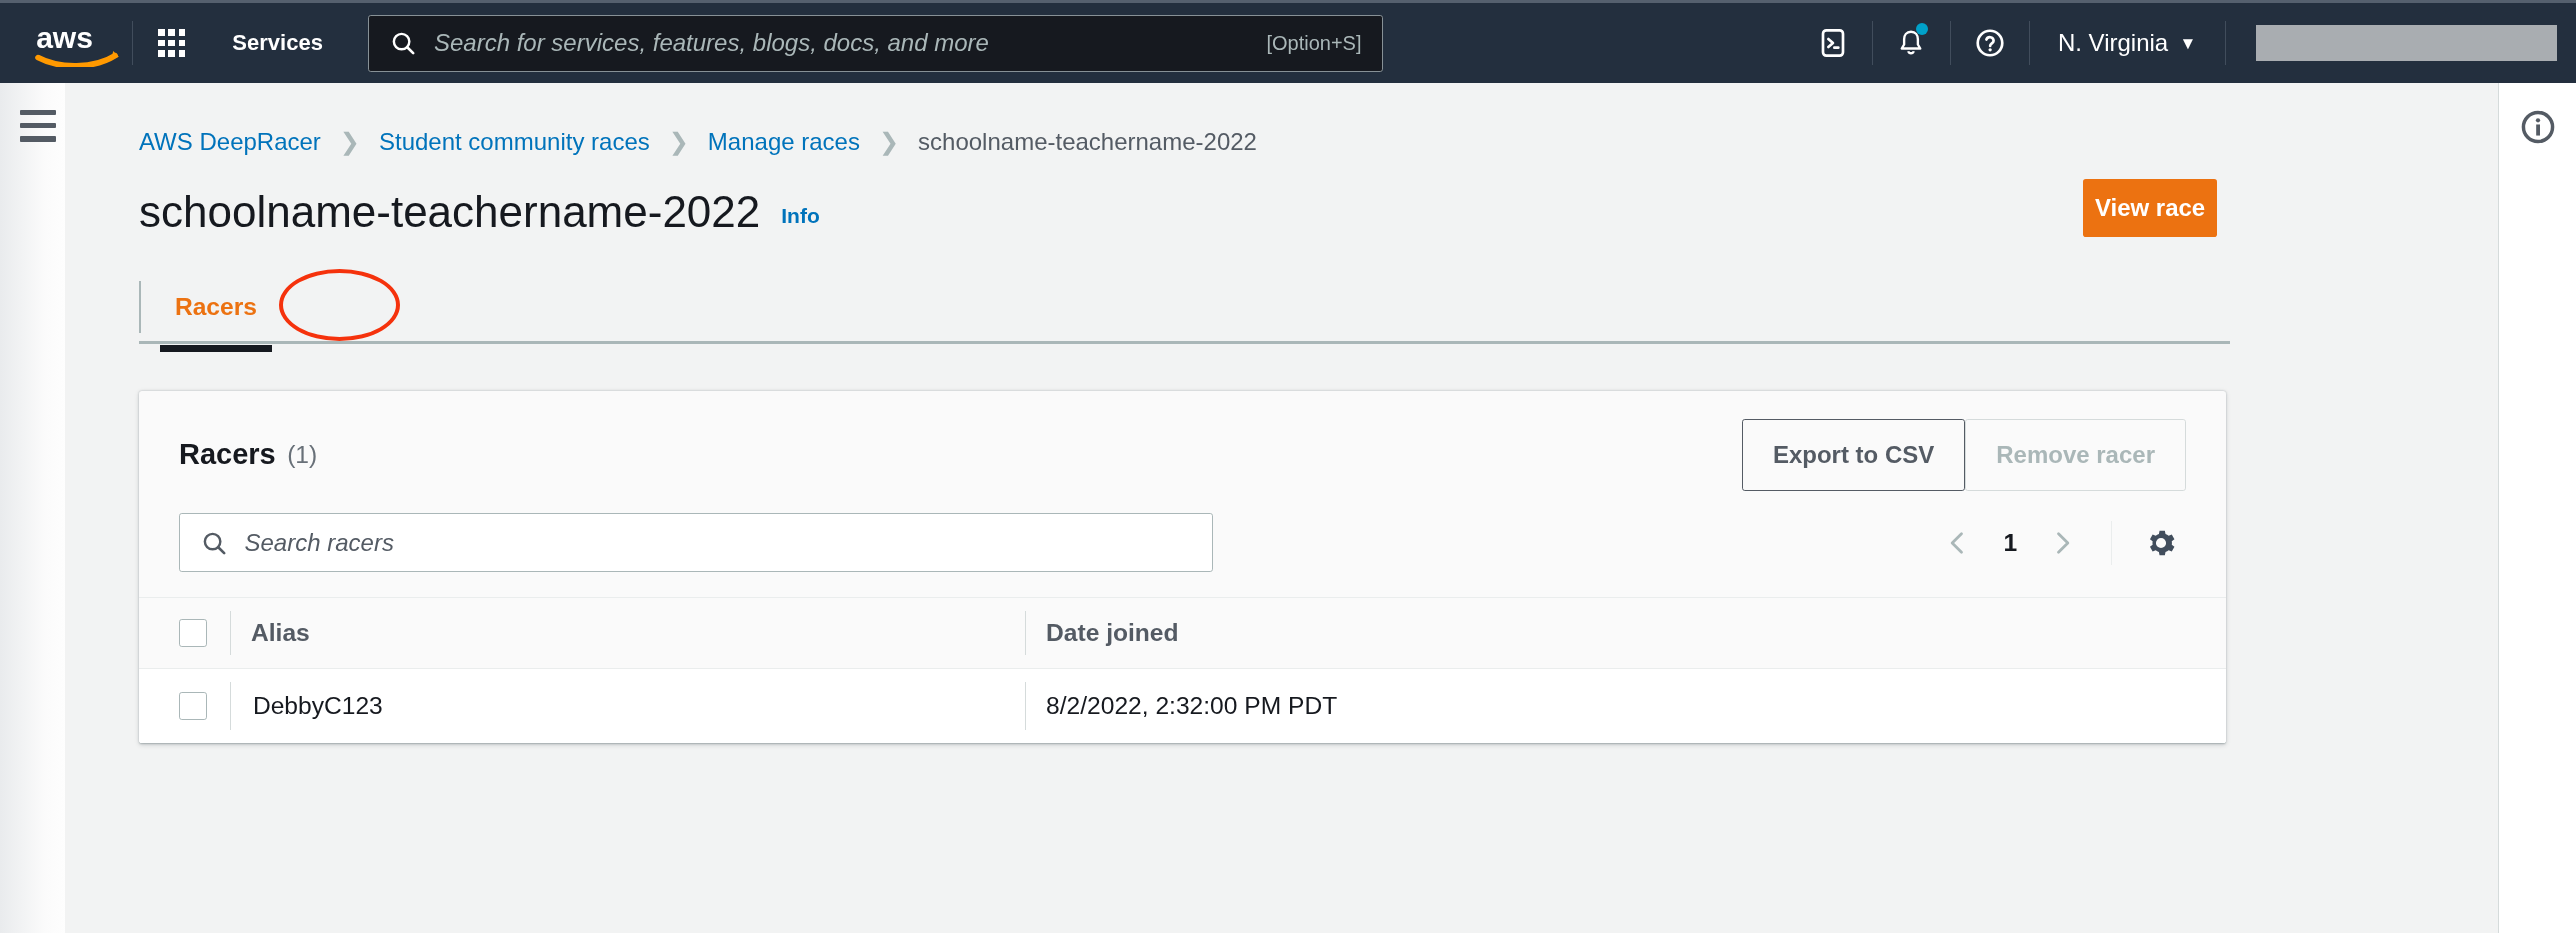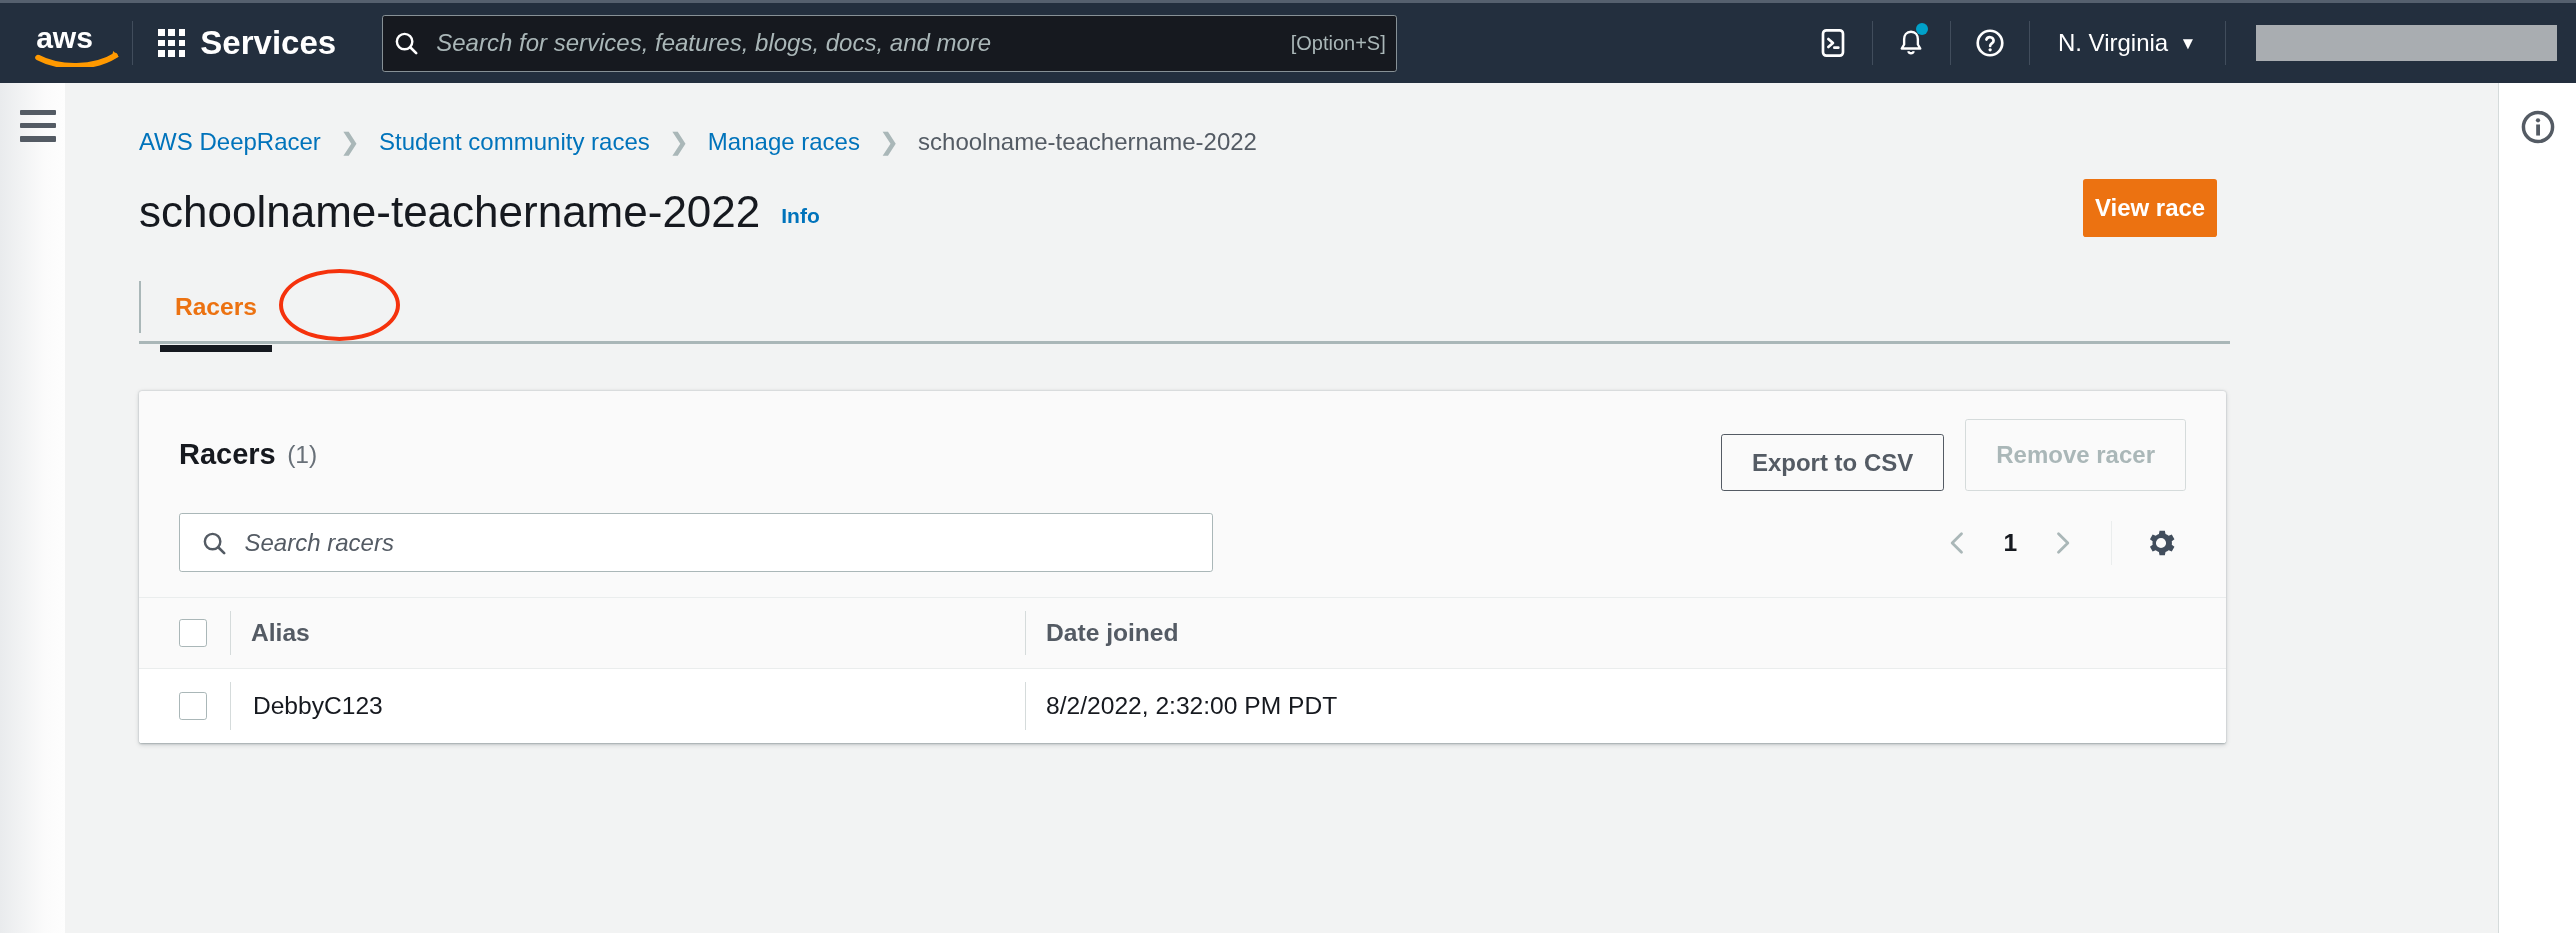--- a/index.html
+++ b/index.html
@@ -45,33 +45,34 @@
   }
   .grid-icon {
     display: grid;
     grid-template-columns: repeat(3, 6.6px);
     grid-template-rows: repeat(3, 6.6px);
     gap: 3.8px;
   }
   .grid-icon i { background: #ffffff; display: block; width: 6.6px; height: 6.6px; }
   .services-label {
     color: #ffffff;
-    font-size: 33px;
-    font-weight: 700;
-    white-space: nowrap;
+    font-size: 22px;
+    font-weight: 700;
+    white-space: nowrap;
+    margin-left: 32px;
   }
   .searchwrap {
     margin-left: 24.6px;
     width: 1015px; height: 57px;
     background: #16191f;
     border: 0.9px solid #879196;
     border-radius: 2.8px;
     display: flex;
     align-items: center;
-    padding: 0 10px;
+    padding: 0 21px;
     cursor: text;
   }
   .searchwrap svg { flex: 0 0 auto; }
   .search-placeholder {
     flex: 1;
     color: #aab7b8;
     font-size: 24px;
     font-style: italic;
     margin-left: 17px;
     white-space: nowrap;
@@ -284,22 +285,20 @@
   }
   .card-count {
     font-size: 24.6px;
     color: #687078;
     margin-left: 11.4px;
     white-space: nowrap;
   }
   .card-actions {
     margin-left: auto;
     display: flex;
-    gap: 21px;
-    align-items: flex-end;
   }
   .btn-normal {
     background: transparent;
     border: 1.9px solid #545b64;
     border-radius: 2.8px;
     color: #545b64;
     font-family: inherit;
     font-size: 24px;
     font-weight: 700;
     padding: 13.2px 30px;

